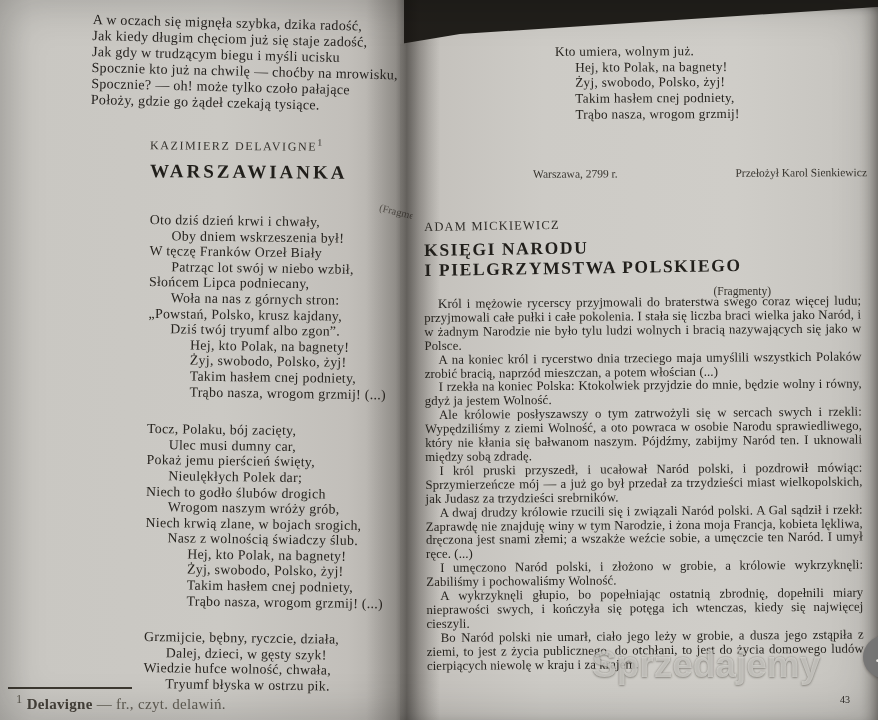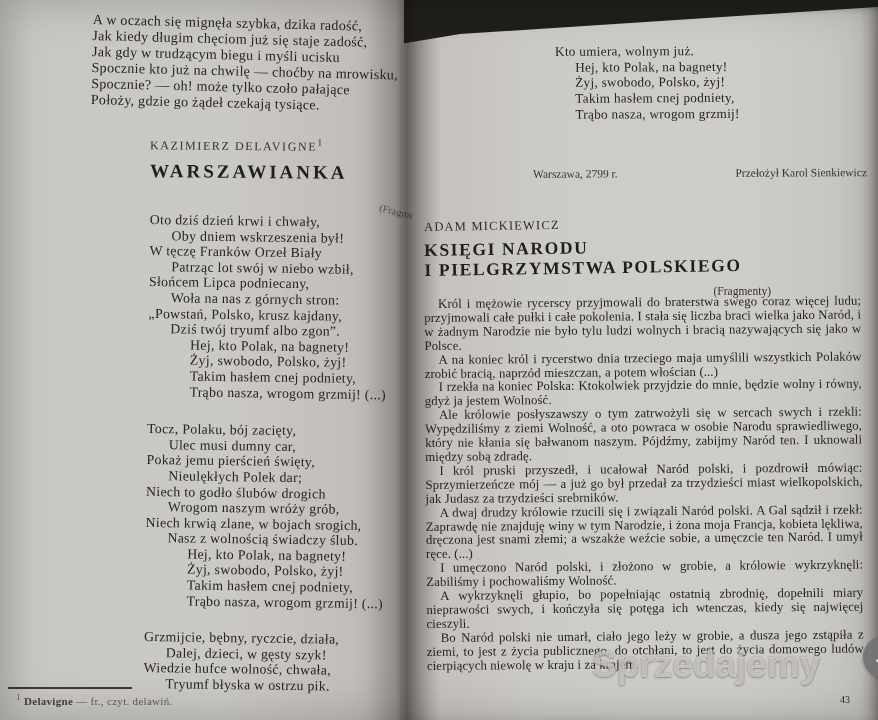--- a/index.html
+++ b/index.html
@@ -34,21 +34,21 @@
   .i1{margin-left:22px;}
   .i2{margin-left:42px;}
   .poem .pl{letter-spacing:.3px;}
   #intro-poem{left:93px;top:12px;font-size:14px;line-height:16px;transform:rotate(1.4deg);transform-origin:0 0;color:#262320;}
   #left-author{left:150px;top:136px;font-size:12px;letter-spacing:1.6px;color:#33302b;transform:rotate(.5deg);}
   #left-title{left:150px;top:161px;font-size:19px;font-weight:bold;letter-spacing:3px;color:#211f1b;transform:rotate(.5deg);}
   #left-poem-col{left:150px;top:212px;font-size:13.8px;line-height:15.6px;transform:rotate(.8deg);transform-origin:0 0;color:#27241f;}
   .stanza-gap{margin-top:22px;}
   .stanza-gap2{margin-top:21px;}
   #footnote-rule{left:8px;top:687px;width:124px;height:2px;background:#3c3830;}
-  #footnote{left:16px;top:692px;font-size:11px;color:#5f5b52;letter-spacing:.3px;}
+  #footnote{left:16px;top:692px;font-size:15px;color:#5f5b52;letter-spacing:.3px;}
   #footnote b{color:#45413a;}
   #gutter-note{left:379px;top:206px;width:34px;overflow:hidden;white-space:nowrap;font-size:10.5px;color:rgba(62,58,51,.8);transform:rotate(14deg);z-index:2;}
   
   #right-poem{left:533px;top:44px;font-size:13.2px;line-height:15.7px;color:#27241f;transform:rotate(-.3deg);transform-origin:0 0;}
   #meta-row{left:533px;top:167px;width:334px;font-size:11.5px;color:#36332d;display:flex;justify-content:space-between;transform:rotate(-.3deg);}
   #right-author{left:424px;top:220px;font-size:12.5px;letter-spacing:1.2px;color:#2e2b26;transform:rotate(-.9deg);transform-origin:0 0;}
   #right-title{left:424px;top:241px;font-size:17.5px;font-weight:bold;letter-spacing:1.6px;line-height:19.5px;color:#211f1b;transform:rotate(-.9deg);transform-origin:0 0;}
   #fragmenty{left:655px;top:285px;width:116px;text-align:right;font-size:11.5px;color:#36332d;}
   #prose{left:424px;top:298px;width:437px;font-size:12.8px;line-height:13.9px;text-align:justify;letter-spacing:.1px;color:#27241f;transform:rotate(-.45deg);transform-origin:0 0;}
   #prose p{margin:0;text-indent:14px;}

